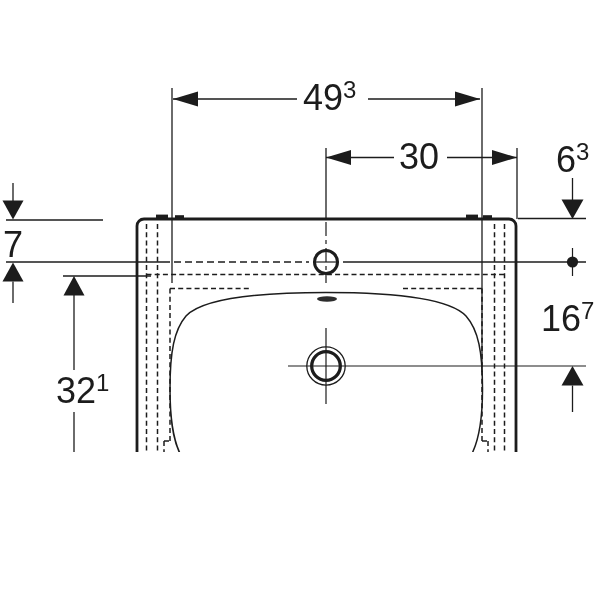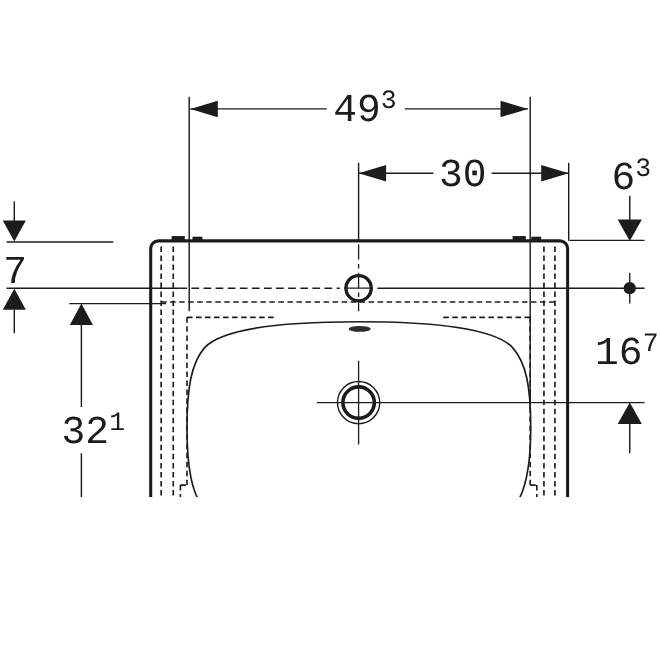--- a/index.html
+++ b/index.html
@@ -1,20 +1,20 @@
 <!DOCTYPE html>
 <html style="--line: #1c1c1c; --bg: #ffffff;"><head>
 <meta charset="utf-8">
 <style>
   :root { --line:#1c1c1c; --bg:#ffffff; }
   html,body { margin:0; padding:0; background:var(--bg); }
   .stage {
     position:relative; width:600px; height:452px;
     background:var(--bg); overflow:hidden;
-    font-family:Liberation Mono, monospace;
+    font-family:Liberation Sans, sans-serif;
   }
   svg { display:block; }
   .thick  { stroke:var(--line); stroke-width:2.8; fill:none; stroke-linecap:round; }
   .thin   { stroke:var(--line); stroke-width:1.3; fill:none; }
   .hair   { stroke:var(--line); stroke-width:1.2; fill:none; }
   .basin  { stroke:var(--line); stroke-width:1.5; fill:none; }
   .dash   { stroke:var(--line); stroke-width:1.5; fill:none; stroke-dasharray:5 3.2; }
   .dashw  { stroke:var(--line); stroke-width:1.4; fill:none; stroke-dasharray:7 4; }
   .cl     { stroke:var(--line); stroke-width:1.2; fill:none; stroke-dasharray:14 4 4 4; }
   .fillk  { fill:var(--line); stroke:none; }

